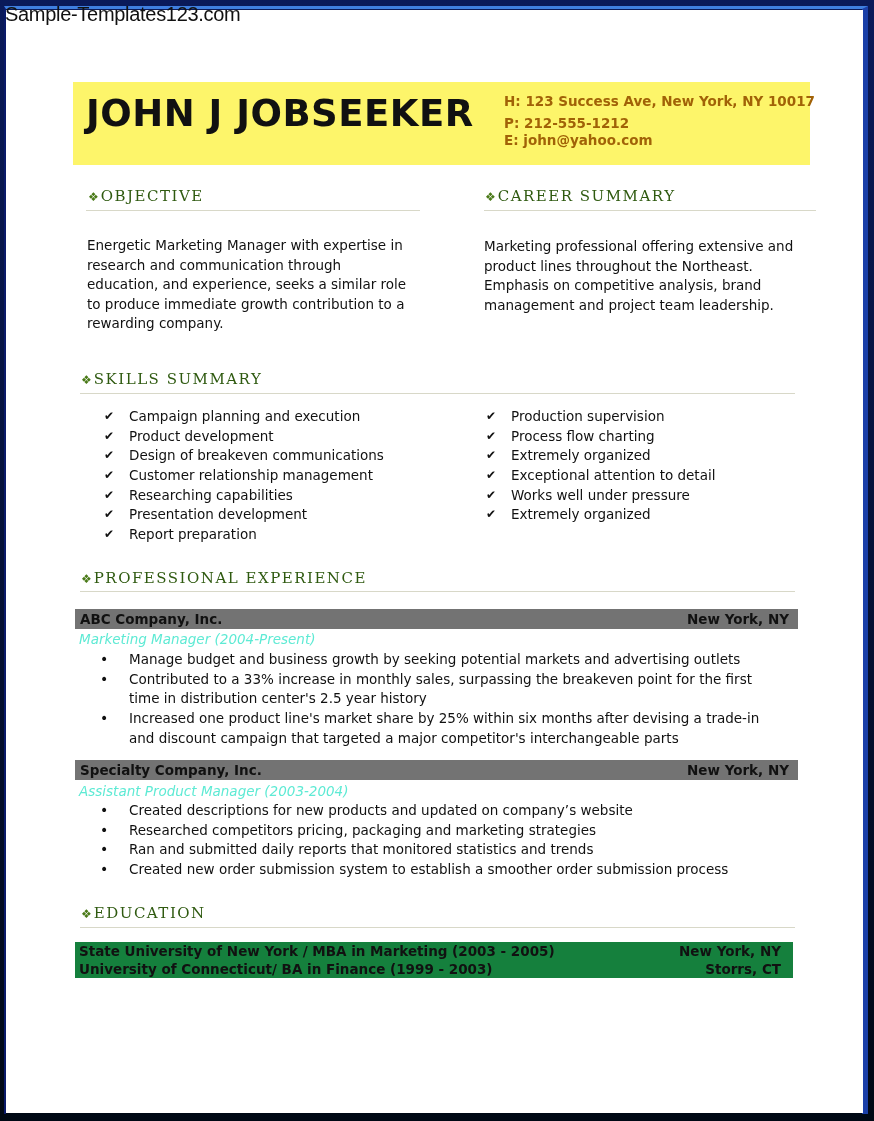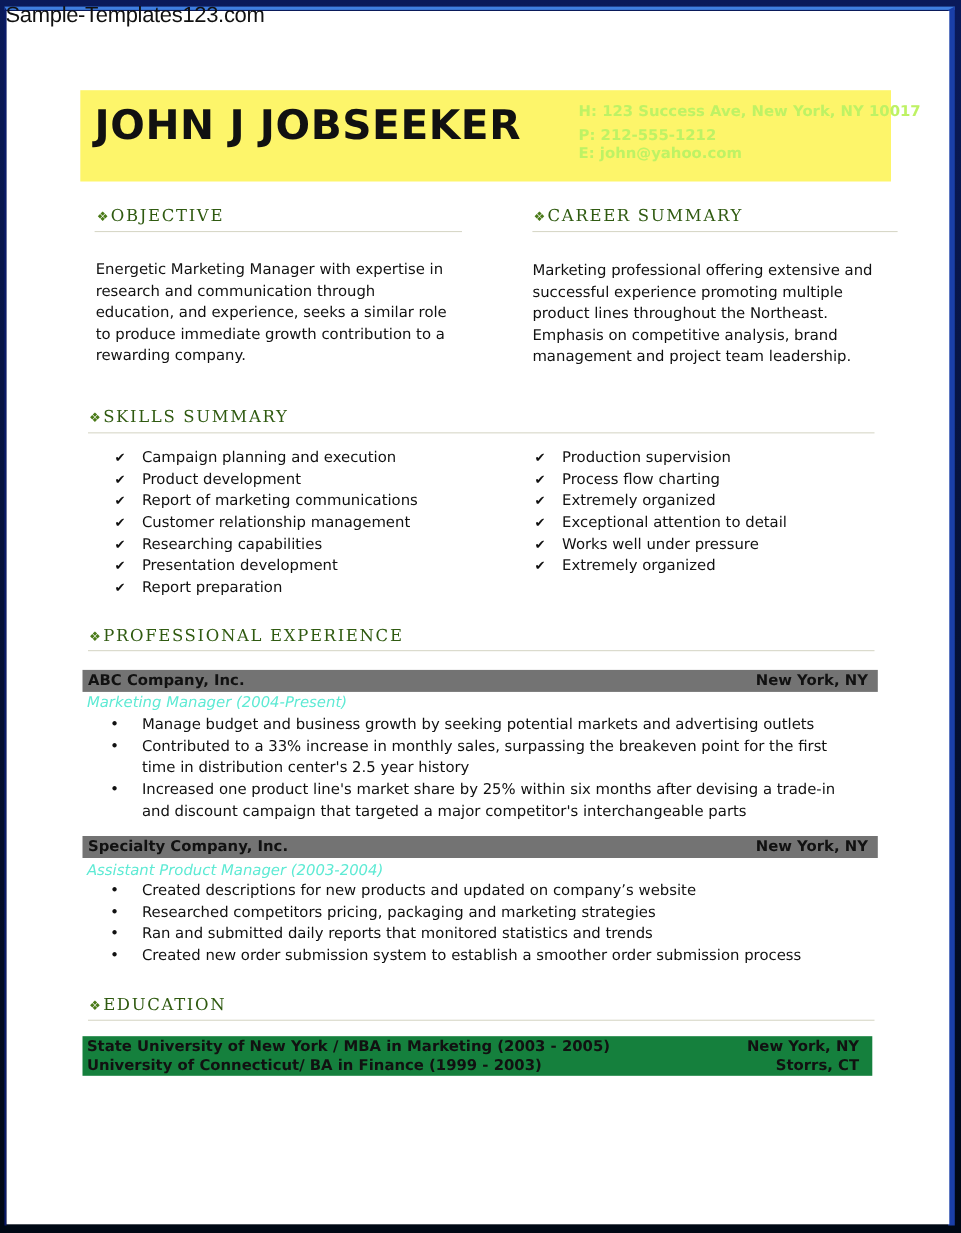--- a/index.html
+++ b/index.html
@@ -30,21 +30,21 @@
   }
   .header-band {
     position:absolute; left:73px; top:82px; width:737px; height:83px;
     background:#fdf56a;
   }
   .name {
     position:absolute; left:86px; top:92px;
     font-family:"DejaVu Sans", sans-serif; font-weight:bold; font-size:37px;
     color:#111; letter-spacing:0.5px;
   }
-  .contact { position:absolute; left:526px; font-weight:bold; font-size:13.5px; color:#bef264;text-align:center; }
+  .contact { position:absolute; left:504px; font-weight:bold; font-size:13.5px; color:#a16207;text-align:center; }
   .section-head {
     position:absolute; font-family:"DejaVu Serif", serif; font-size:15px;
     color:#2f5a10; letter-spacing:1.5px;
   }
   .section-head .diamond { color:#4a7a18; font-size:12px; margin-right:2px; letter-spacing:0; }
   .rule { position:absolute; height:1px; background:#d8d8c8; }
   .para {
     position:absolute; font-size:13.5px; line-height:19.5px; color:#111;margin-top:12px;
   }
   .para div { white-space:nowrap; }
@@ -92,32 +92,31 @@
   <div>research and communication through</div>
   <div>education, and experience, seeks a similar role</div>
   <div>to produce immediate growth contribution to a</div>
   <div>rewarding company.</div>
 </div>
 
 <div class="section-head" style="left:485px; top:187px"><span class="diamond">❖</span><span>CAREER SUMMARY</span></div>
 <div class="rule" style="left:484px; top:210px; width:332px"></div>
 <div class="para" style="left:484px; top:225px">
   <div>Marketing professional offering extensive and</div>
-  <div>successful experience promoting multiple</div>
   <div>product lines throughout the Northeast.</div>
   <div>Emphasis on competitive analysis, brand</div>
   <div>management and project team leadership.</div>
 </div>
 
 <div class="section-head" style="left:81px; top:370px"><span class="diamond">❖</span><span>SKILLS SUMMARY</span></div>
 <div class="rule" style="left:80px; top:393px; width:715px"></div>
 <ul class="skill-list" style="left:104px; top:407px">
   <li><span class="check">✔</span><span>Campaign planning and execution</span></li>
   <li><span class="check">✔</span><span>Product development</span></li>
-  <li><span class="check">✔</span><span>Report of marketing communications</span></li>
+  <li><span class="check">✔</span><span>Design of breakeven communications</span></li>
   <li><span class="check">✔</span><span>Customer relationship management</span></li>
   <li><span class="check">✔</span><span>Researching capabilities</span></li>
   <li><span class="check">✔</span><span>Presentation development</span></li>
   <li><span class="check">✔</span><span>Report preparation</span></li>
 </ul>
 <ul class="skill-list" style="left:486px; top:407px">
   <li><span class="check">✔</span><span>Production supervision</span></li>
   <li><span class="check">✔</span><span>Process flow charting</span></li>
   <li><span class="check">✔</span><span>Extremely organized</span></li>
   <li><span class="check">✔</span><span>Exceptional attention to detail</span></li>

